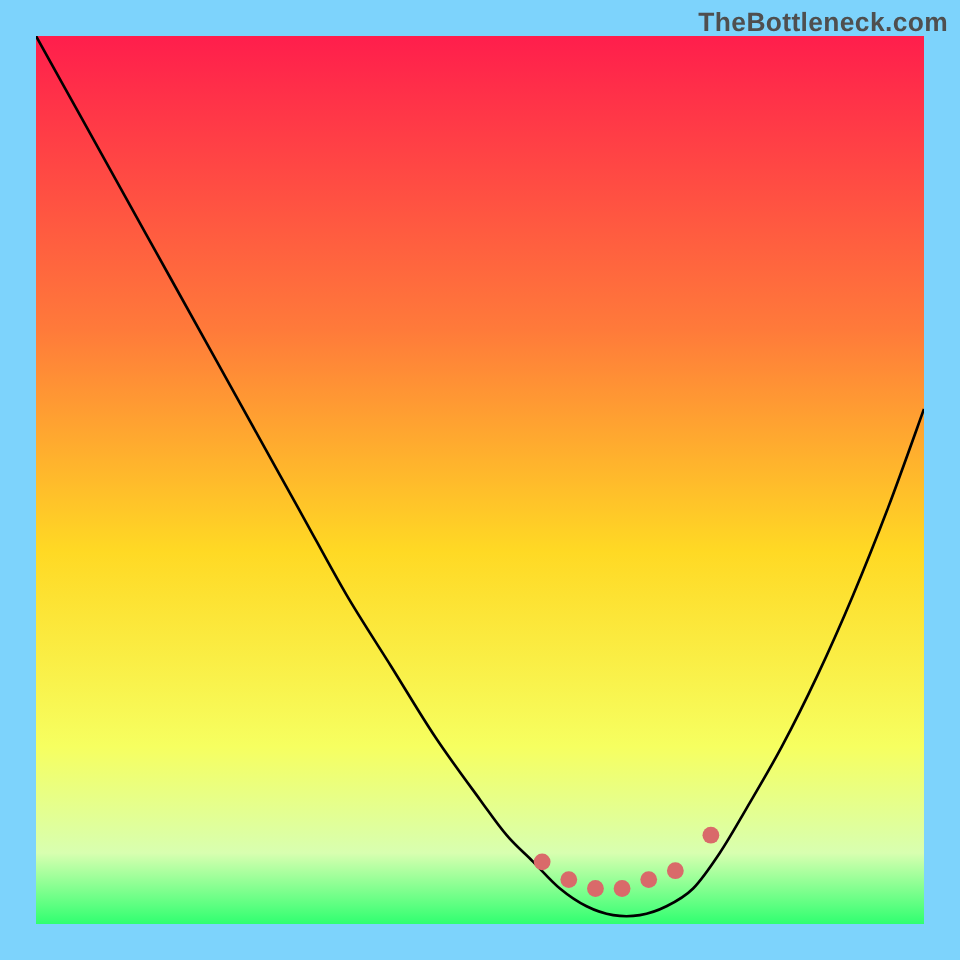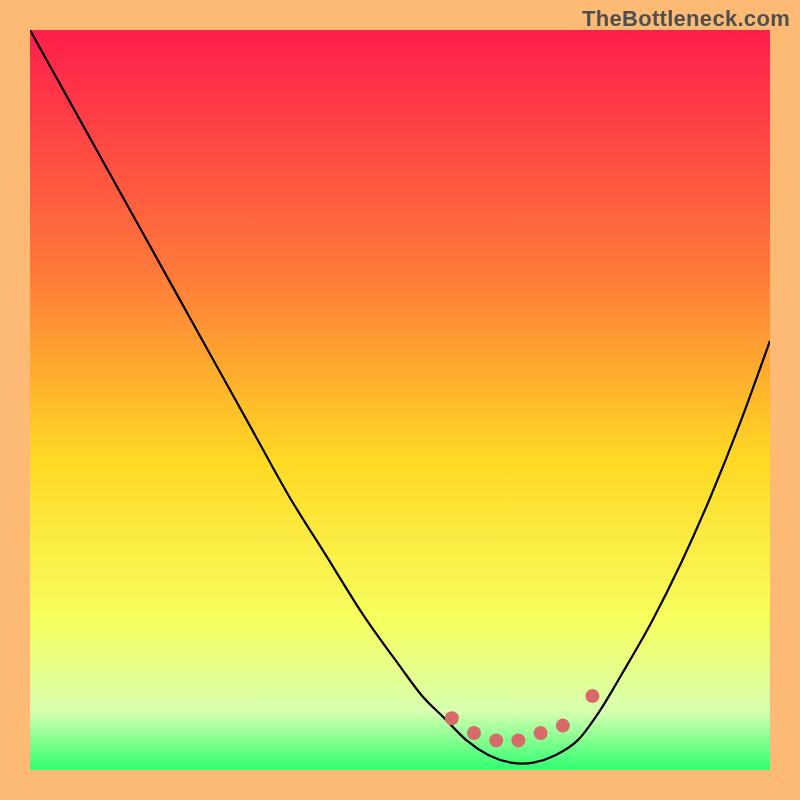--- a/index.html
+++ b/index.html
@@ -8,21 +8,21 @@
     width: 800px;
     height: 800px;
     background: #000;
     font-family: Arial, Helvetica, sans-serif;
     overflow: hidden;
   }
   .frame {
     position: relative;
     width: 800px;
     height: 800px;
-    background: #fdba74;
+    background: #7dd3fc;
   }
   .plot {
     position: absolute;
     left: 30px;
     top: 30px;
     width: 740px;
     height: 740px;
   }
   .attribution {
     position: absolute;

